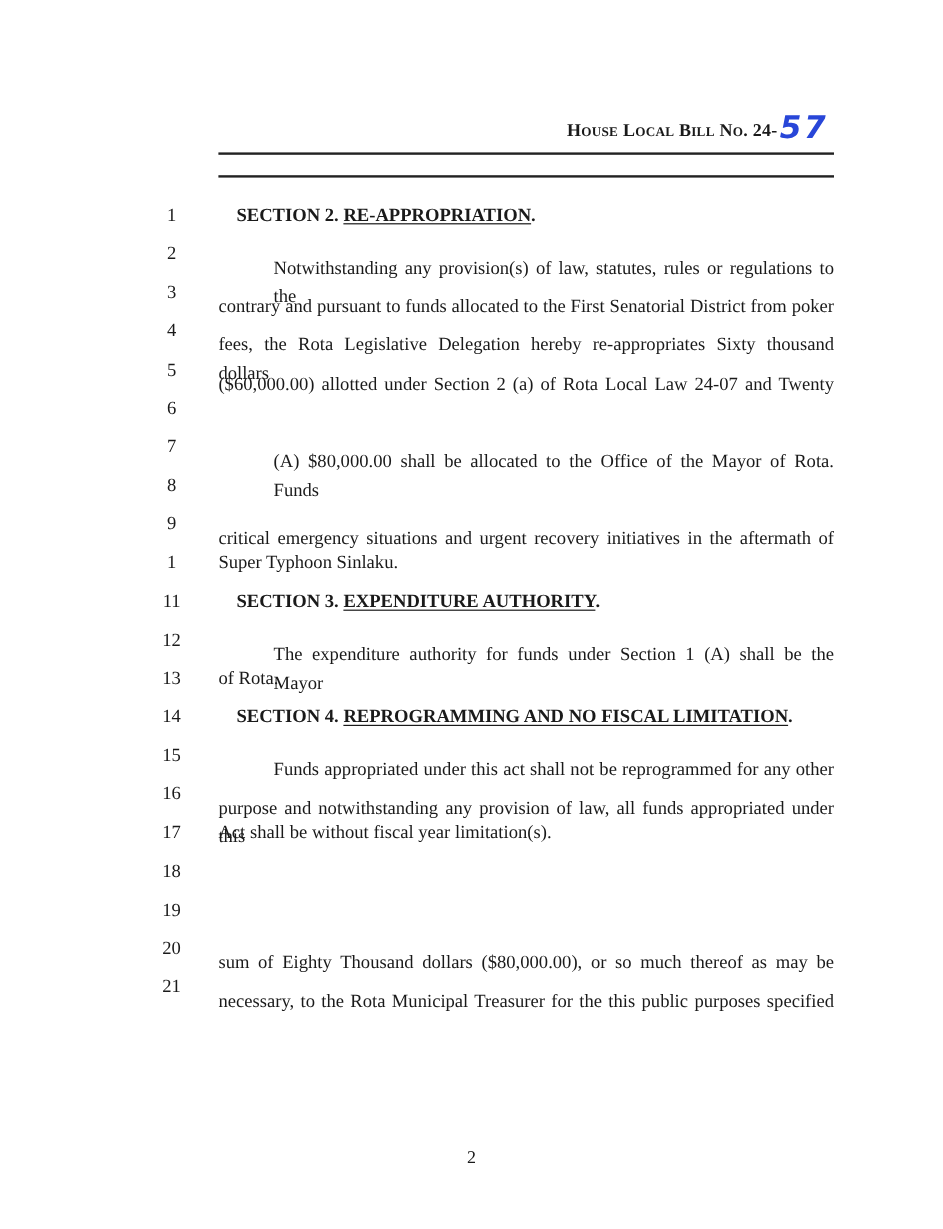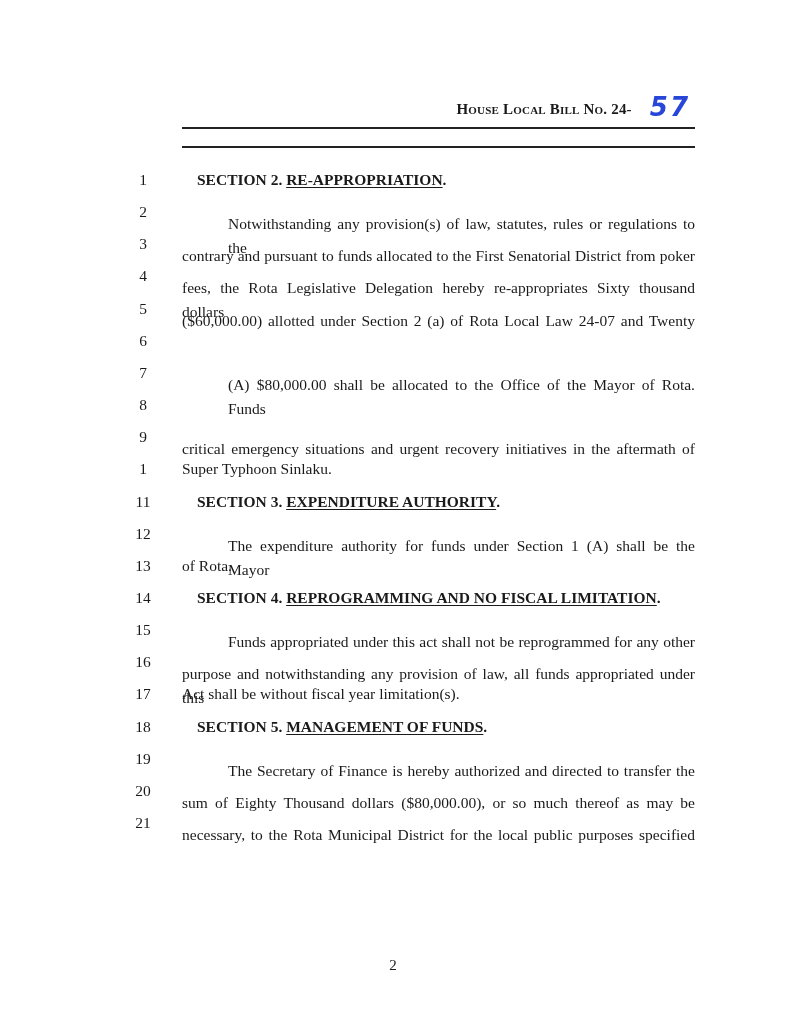--- a/index.html
+++ b/index.html
@@ -6,21 +6,21 @@
   body {
     width: 786px; height: 1024px; background: #ffffff; position: relative; overflow: hidden;
     font-family: "Liberation Serif", "DejaVu Serif", serif; color: #1a1a1a;
   }
   .header {
     position: absolute; left: 0; top: 90px; width: 690px; text-align: right;
     font-size: 15px; font-weight: bold; font-variant: small-caps; letter-spacing: 0.2px;
   }
   .header .hand {
     font-family: "DejaVu Sans", sans-serif; color: #2846d8; font-weight: bold;
-    font-size: 26px; font-style: italic; letter-spacing: 2px; margin-left: 18px;
+    font-size: 26px; font-style: italic; letter-spacing: 2px; margin-left: 2px;
     position: relative; top: 2px;
   }
   .rule { position: absolute; left: 182px; width: 513px; height: 2px; background: #222; }
   .rule1 { top: 127px; }
   .rule2 { top: 146px; }
   .line {
     position: absolute; left: 0; width: 786px; height: 24px; font-size: 15.5px; line-height: 24px;
   }
   .ln { position: absolute; left: 128px; width: 30px; text-align: center; }
   .txt { position: absolute; left: 182px; width: 513px; white-space: nowrap; }
@@ -103,29 +103,27 @@
     <div class="line" style="top: 650.25px;">
       <span class="ln">16</span>
       <span class="txt just" style="white-space: normal;">purpose and notwithstanding any provision of law, all funds appropriated under this</span>
     </div>
     <div class="line" style="top: 682.4px;">
       <span class="ln">17</span>
       <span class="txt">Act shall be without fiscal year limitation(s).</span>
     </div>
     <div class="line" style="top: 714.55px;">
       <span class="ln">18</span>
-      <span class="txt heading"><span>SECTION 5. </span><u>MANAGEMENT OF FUNDS</u><span>.</span></span>
     </div>
     <div class="line" style="top: 746.7px;">
       <span class="ln">19</span>
-      <span class="txt indent just" style="white-space: normal;">The Secretary of Finance is hereby authorized and directed to transfer the</span>
     </div>
     <div class="line" style="top: 778.85px;">
       <span class="ln">20</span>
       <span class="txt just" style="white-space: normal;">sum of Eighty Thousand dollars ($80,000.00), or so much thereof as may be</span>
     </div>
     <div class="line" style="top: 811px;">
       <span class="ln">21</span>
-      <span class="txt just" style="white-space: normal;">necessary, to the Rota Municipal District for the local public purposes specified</span>
+      <span class="txt just" style="white-space: normal;">necessary, to the Rota Municipal Treasurer for the this public purposes specified</span>
     </div>
   </div>
 
 <div class="page-num">2</div>
 
 </body></html>

